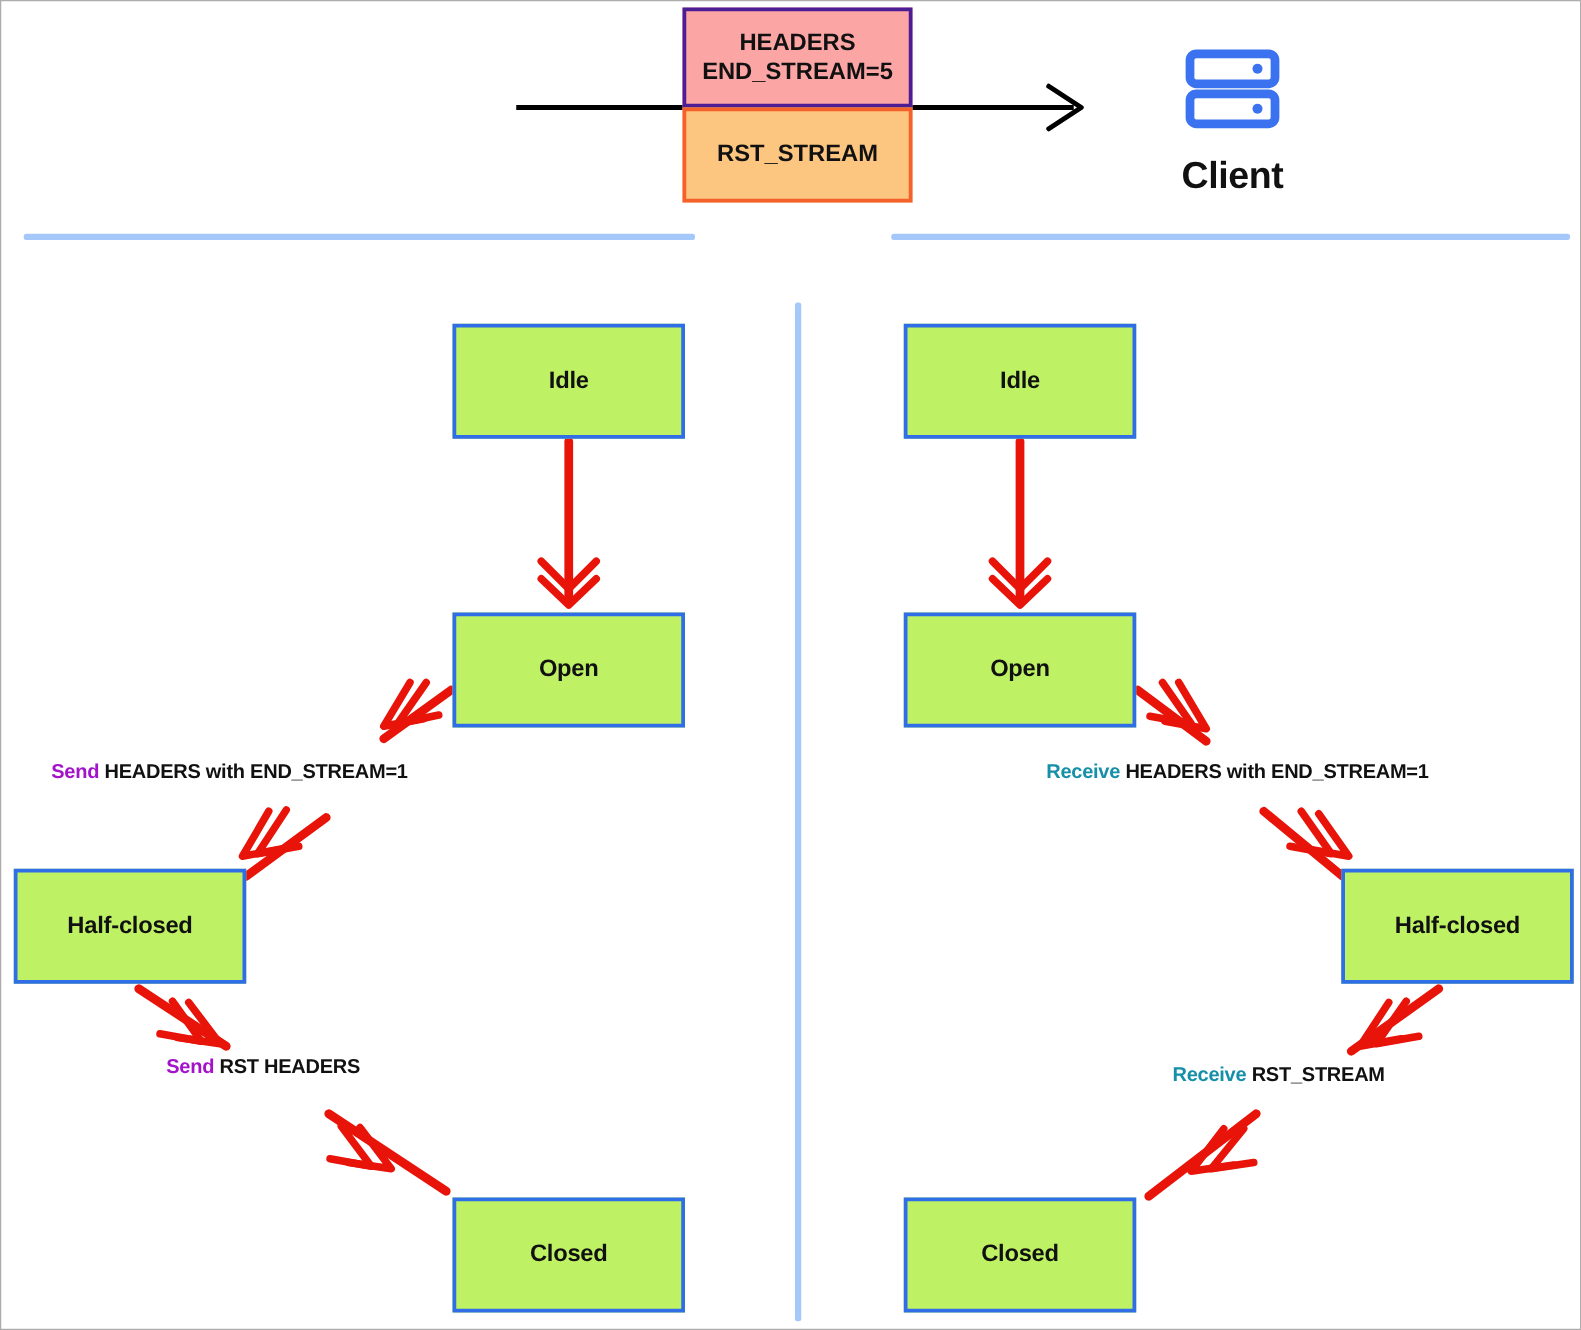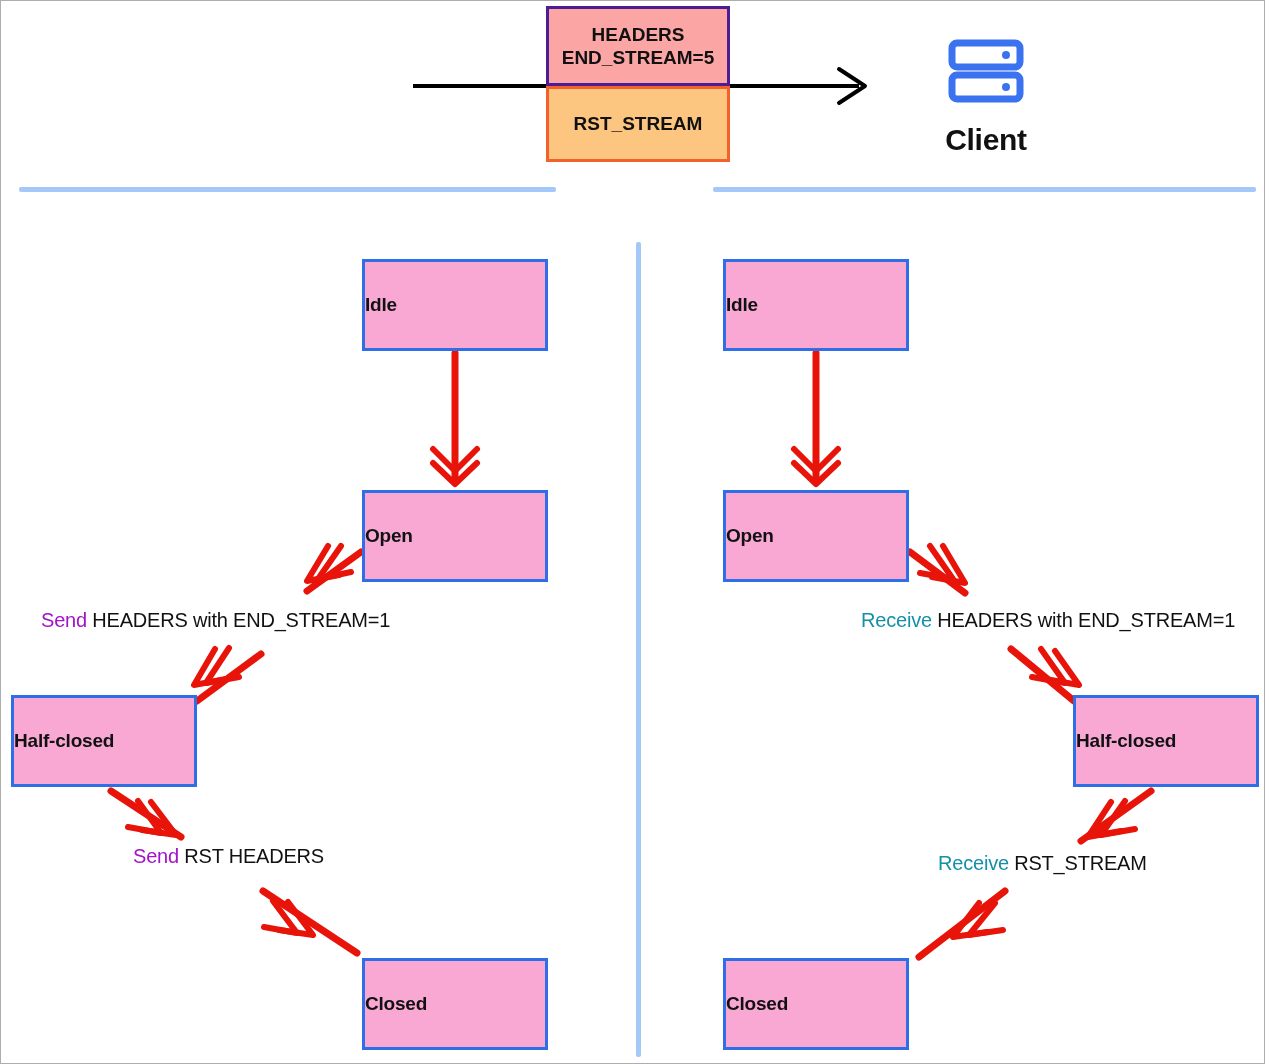--- a/index.html
+++ b/index.html
@@ -74,57 +74,57 @@
     left: 635px; top: 241px;
     width: 5px; height: 815px;
     background: #a5c8fa;
     border-radius: 2px;
   }
 
   
   .state-box {
     position: absolute;
     box-sizing: border-box;
-    background: #f9a8d4;
+    background: #bef264;
     border: 3px solid #2f6ee6;
     display: flex;
     align-items: center;
-    justify-content: flex-start;
+    justify-content: center;
     font-size: 19px;
     font-weight: bold;
     color: #111111;
     letter-spacing: -0.2px;
   }
 
   
   #state-idle-client        { left: 361px; top: 258px; width: 186px; height: 92px; }
   #state-open-client        { left: 361px; top: 489px; width: 186px; height: 92px; }
   #state-halfclosed-client  { left: 10px;  top: 694px; width: 186px; height: 92px; }
   #state-closed-client      { left: 361px; top: 957px; width: 186px; height: 92px; }
   
   #state-idle-server        { left: 722px;  top: 258px; width: 186px; height: 92px; }
   #state-open-server        { left: 722px;  top: 489px; width: 186px; height: 92px; }
   #state-halfclosed-server  { left: 1072px; top: 694px; width: 186px; height: 92px; }
   #state-closed-server      { left: 722px;  top: 957px; width: 186px; height: 92px; }
 
   
   .transition-label {
     position: absolute;
-    font-size: 20px;
-    font-weight: normal;
+    font-size: 16px;
+    font-weight: bold;
     color: #111111;
     white-space: nowrap;
     letter-spacing: -0.2px;
   }
   .verb-send    { color: #a313c9; }
   .verb-receive { color: #1590a8; }
 
   #label-send-headers   { left: 40px;  top: 608px; }
   #label-send-rst       { left: 132px; top: 844px; }
-  #label-recv-headers   { left: 836px; top: 608px; margin-left: 24px; }
+  #label-recv-headers   { left: 836px; top: 608px; }
   #label-recv-rst       { left: 937px; top: 851px; }
 
   
   #arrow-layer, #icon-layer {
     position: absolute;
     left: 0; top: 0;
     width: 1265px; height: 1064px;
     pointer-events: none;
   }
 </style>

